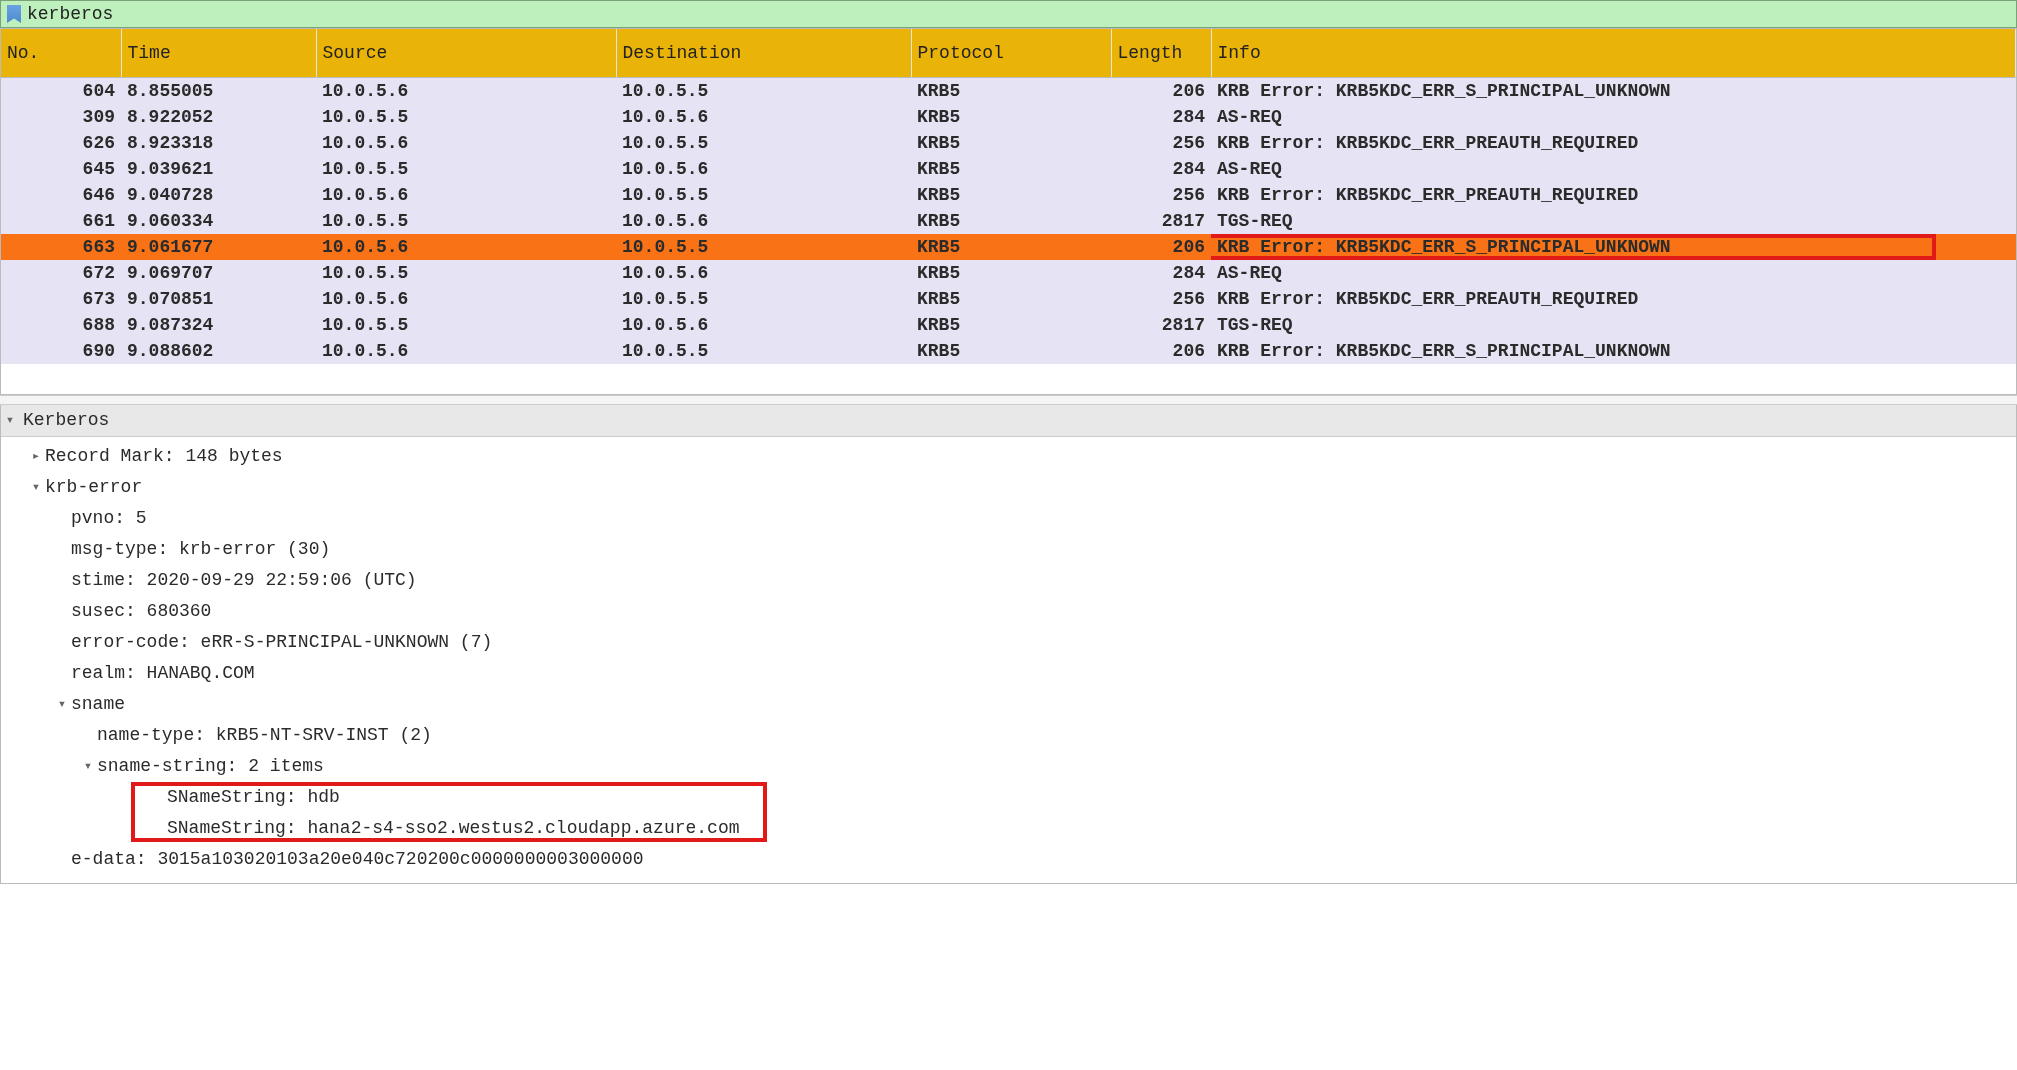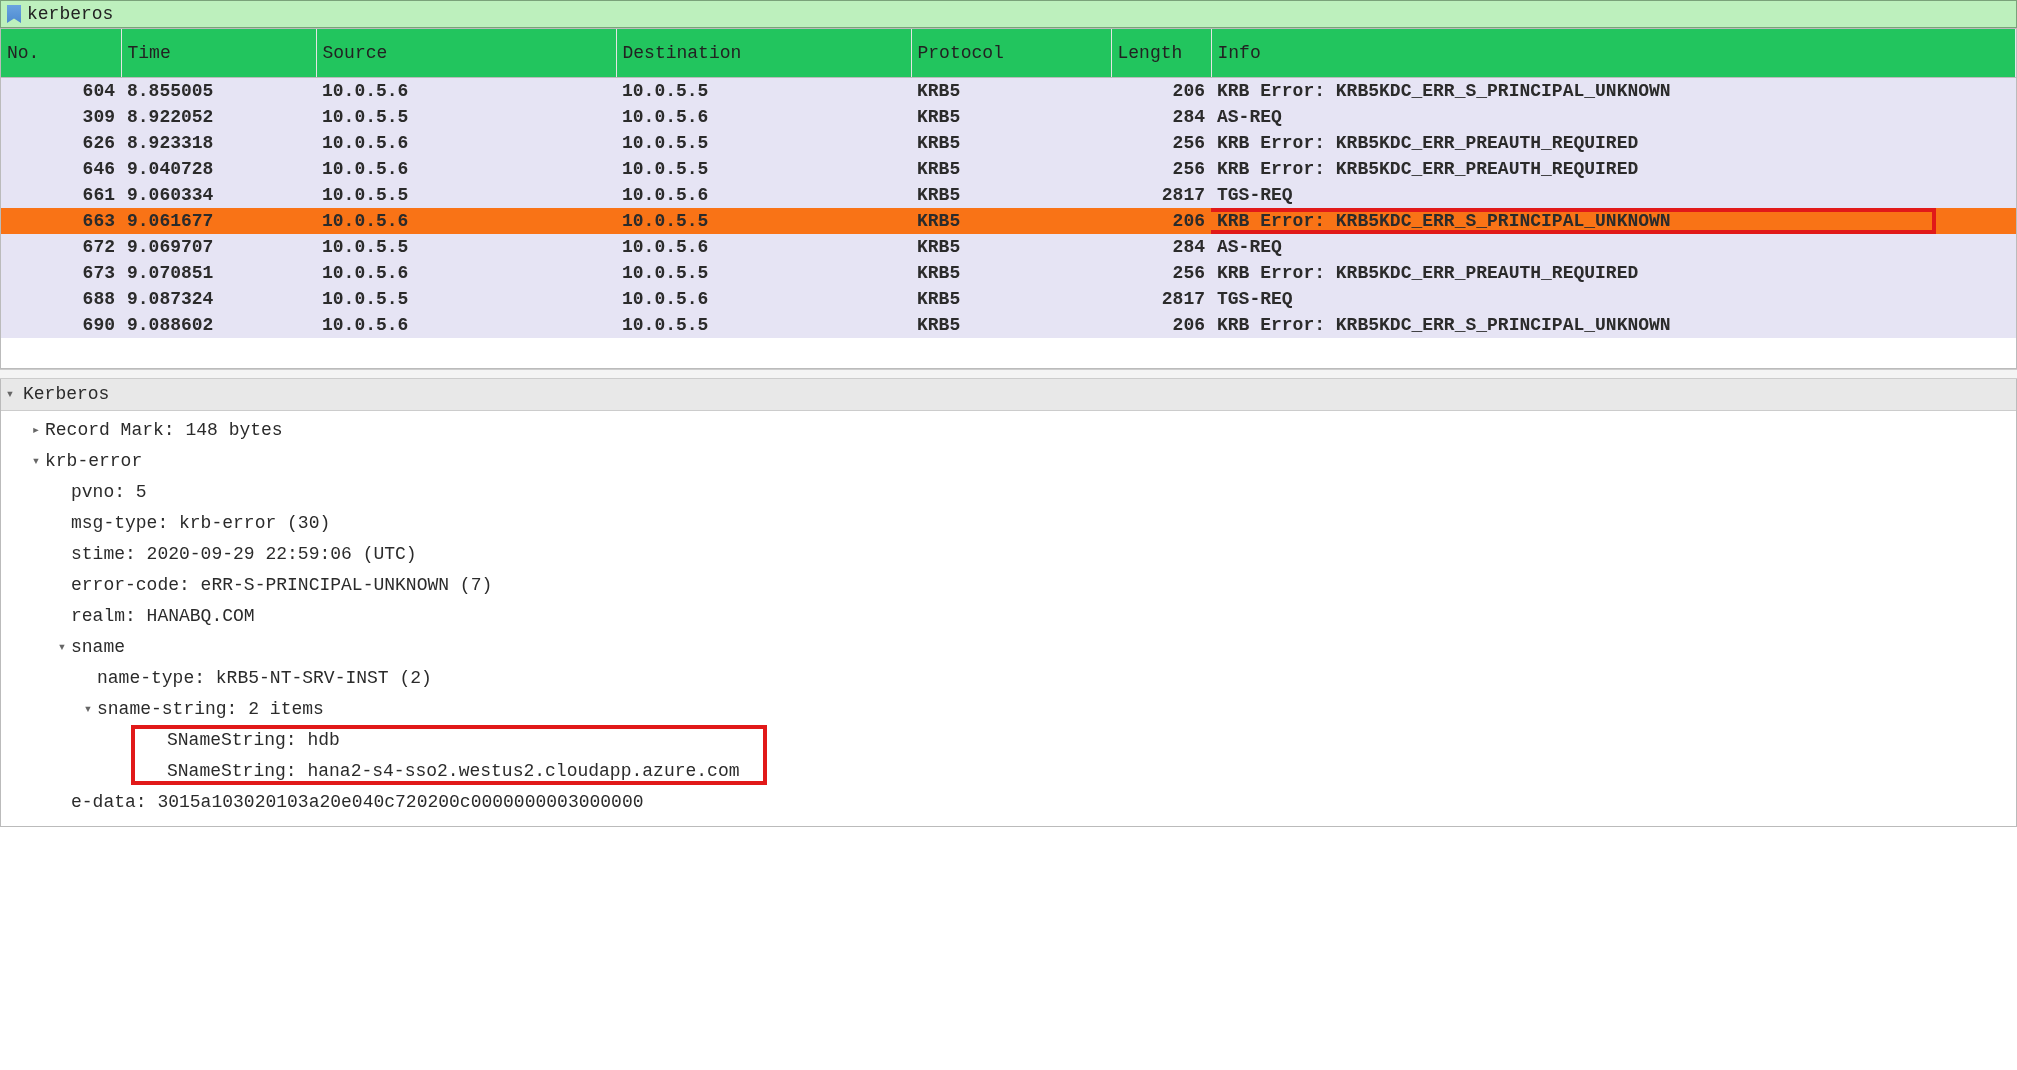--- a/index.html
+++ b/index.html
@@ -32,21 +32,21 @@
   }
   table.packets {
     width: 100%;
     border-collapse: collapse;
     table-layout: fixed;
     font-size: 18px;
   }
   table.packets th {
     text-align: left;
     font-weight: normal;
-    background: #22c55e;
+    background: #eab308;
     border-bottom: 1px solid #bbb;
     border-right: 1px solid #e4e4e4;
     padding: 4px 6px;
     color: #222;
     height: 48px;
   }
   table.packets td {
     padding: 3px 6px;
     white-space: nowrap;
     overflow: hidden;
@@ -166,20 +166,29 @@
         <tr class="pkt">
           <td class="num-col">626</td>
           <td>8.923318</td>
           <td>10.0.5.6</td>
           <td>10.0.5.5</td>
           <td>KRB5</td>
           <td class="len-col">256</td>
           <td>KRB Error: KRB5KDC_ERR_PREAUTH_REQUIRED</td>
         </tr>
         <tr class="pkt">
+          <td class="num-col">645</td>
+          <td>9.039621</td>
+          <td>10.0.5.5</td>
+          <td>10.0.5.6</td>
+          <td>KRB5</td>
+          <td class="len-col">284</td>
+          <td>AS-REQ</td>
+        </tr>
+        <tr class="pkt">
           <td class="num-col">646</td>
           <td>9.040728</td>
           <td>10.0.5.6</td>
           <td>10.0.5.5</td>
           <td>KRB5</td>
           <td class="len-col">256</td>
           <td>KRB Error: KRB5KDC_ERR_PREAUTH_REQUIRED</td>
         </tr>
         <tr class="pkt">
           <td class="num-col">661</td>
@@ -265,20 +274,25 @@
     </div>
     <div class="tree-line">
       <span class="ind i2"></span>
         <span class="twist none"></span>
       <span>msg-type: krb-error (30)</span>
     </div>
     <div class="tree-line">
       <span class="ind i2"></span>
         <span class="twist none"></span>
       <span>stime: 2020-09-29 22:59:06 (UTC)</span>
+    </div>
+    <div class="tree-line">
+      <span class="ind i2"></span>
+        <span class="twist none"></span>
+      <span>susec: 680360</span>
     </div>
     <div class="tree-line">
       <span class="ind i2"></span>
         <span class="twist none"></span>
       <span>error-code: eRR-S-PRINCIPAL-UNKNOWN (7)</span>
     </div>
     <div class="tree-line">
       <span class="ind i2"></span>
         <span class="twist none"></span>
       <span>realm: HANABQ.COM</span>

